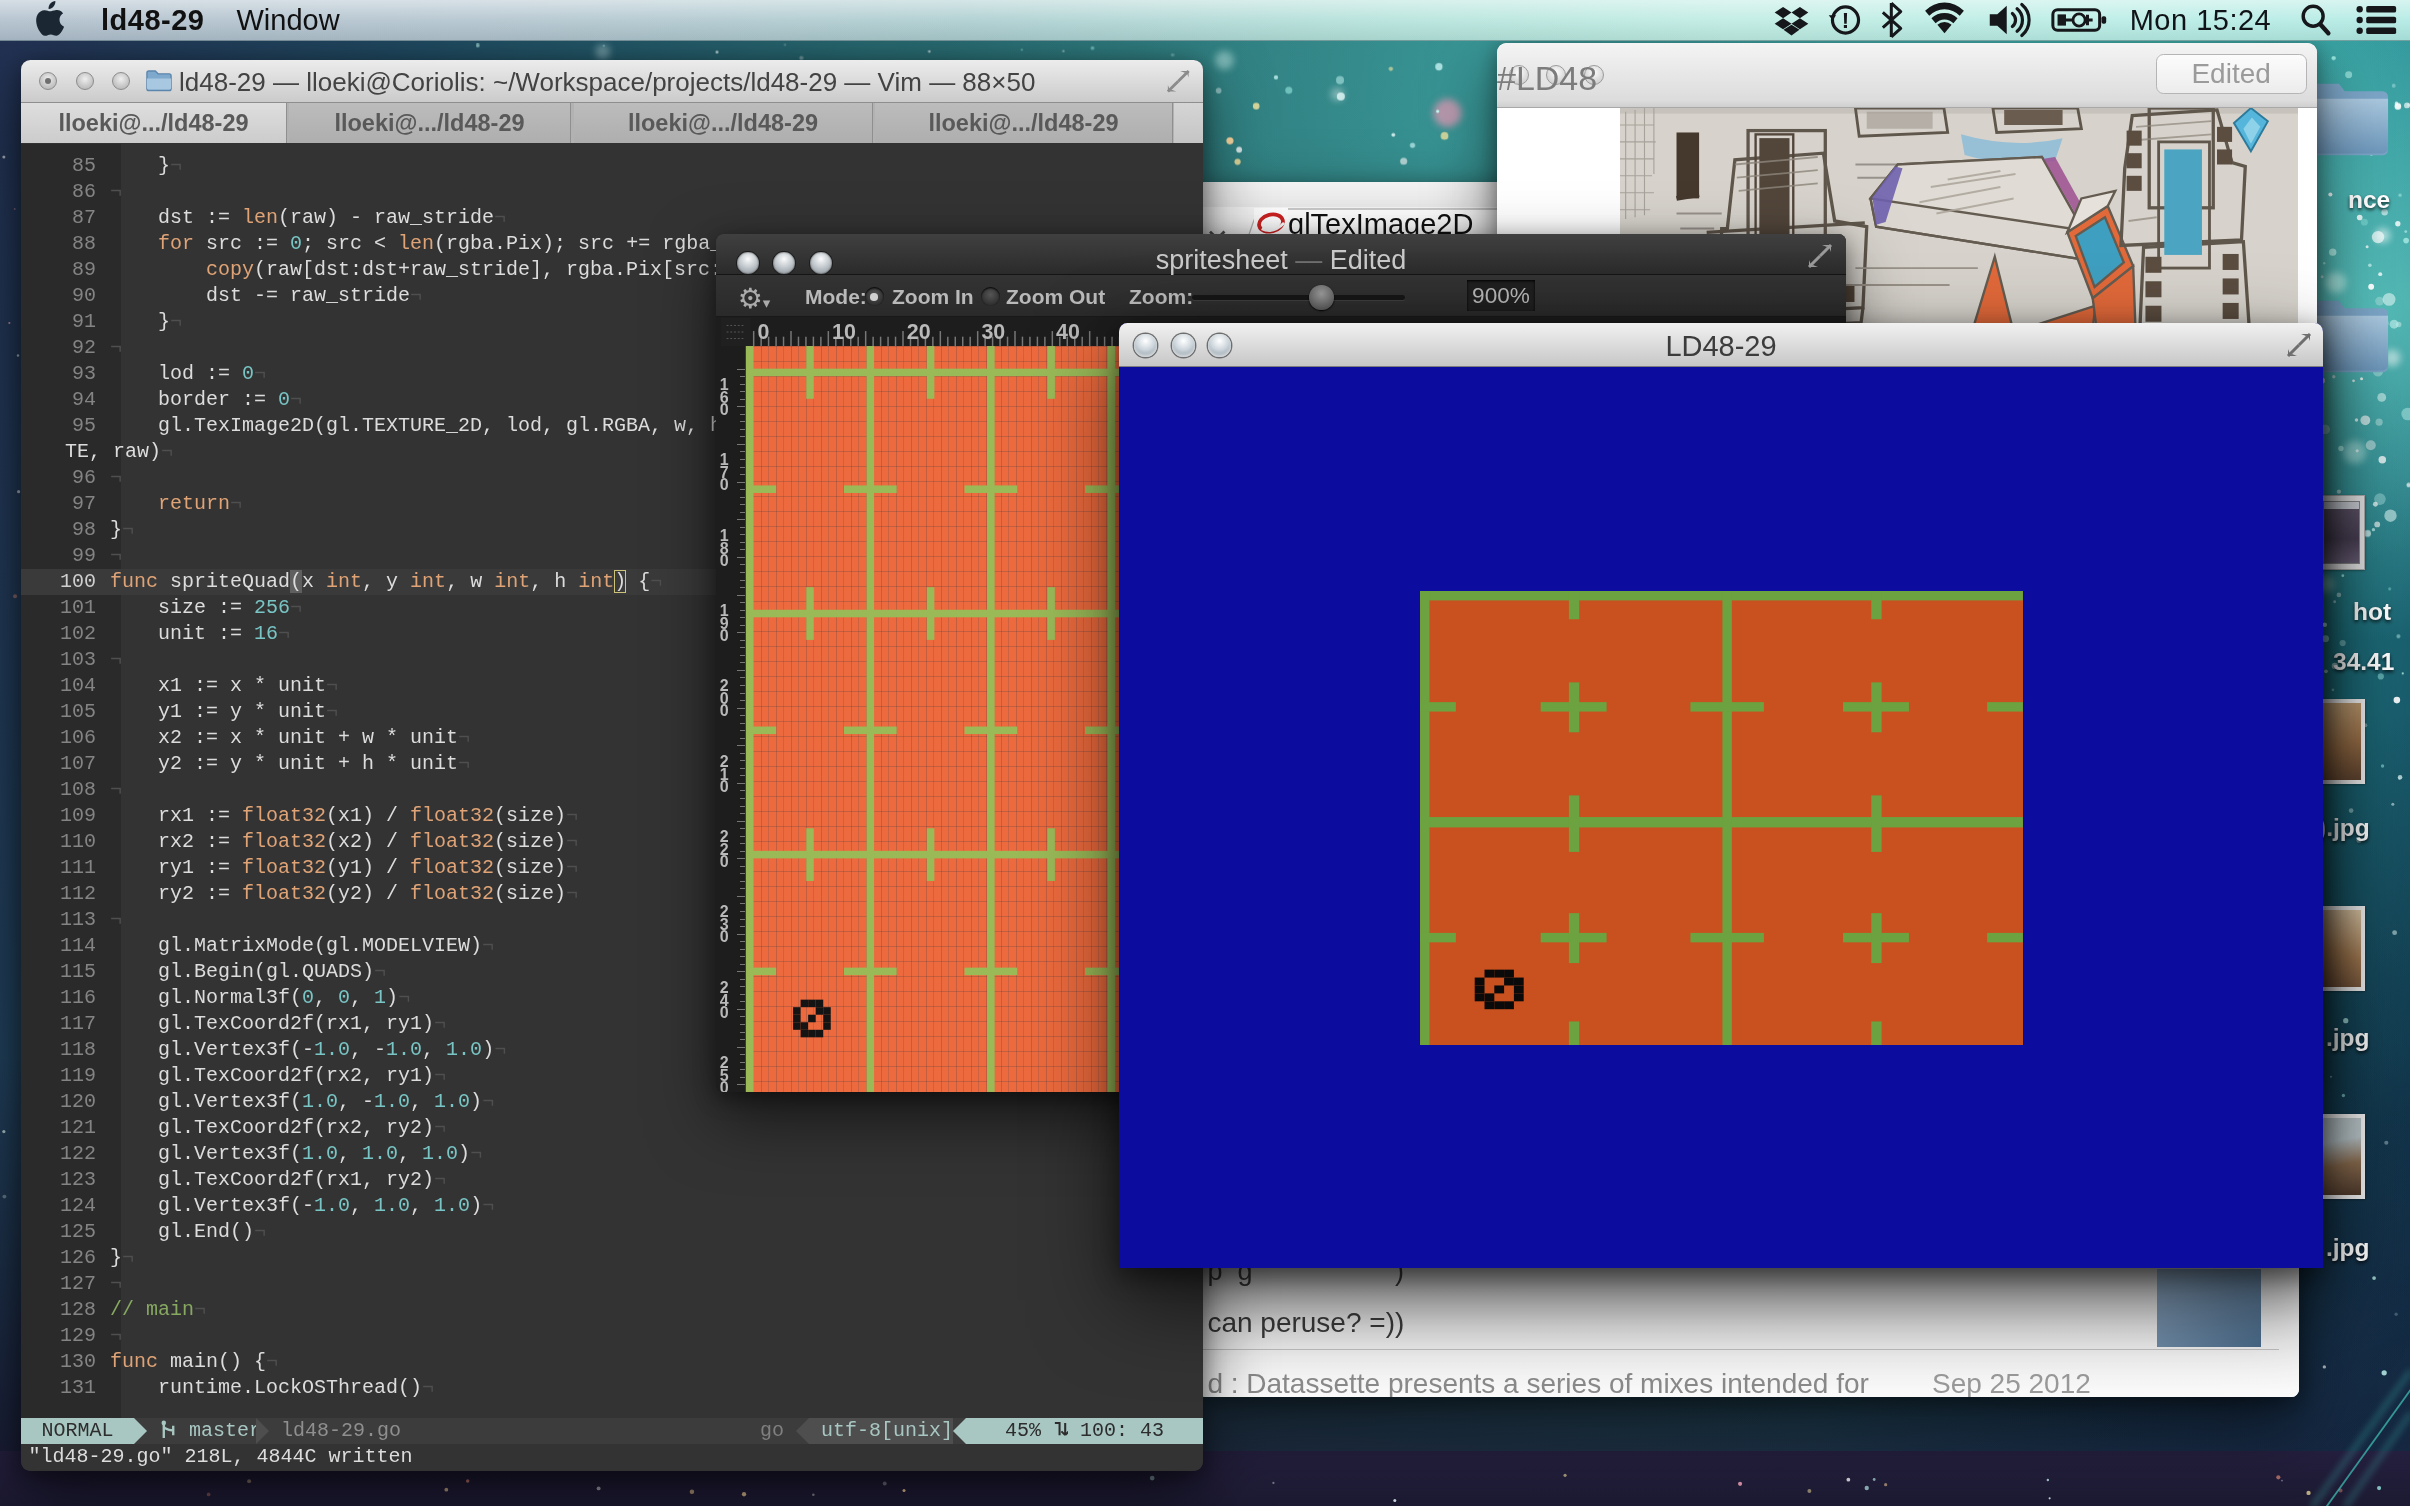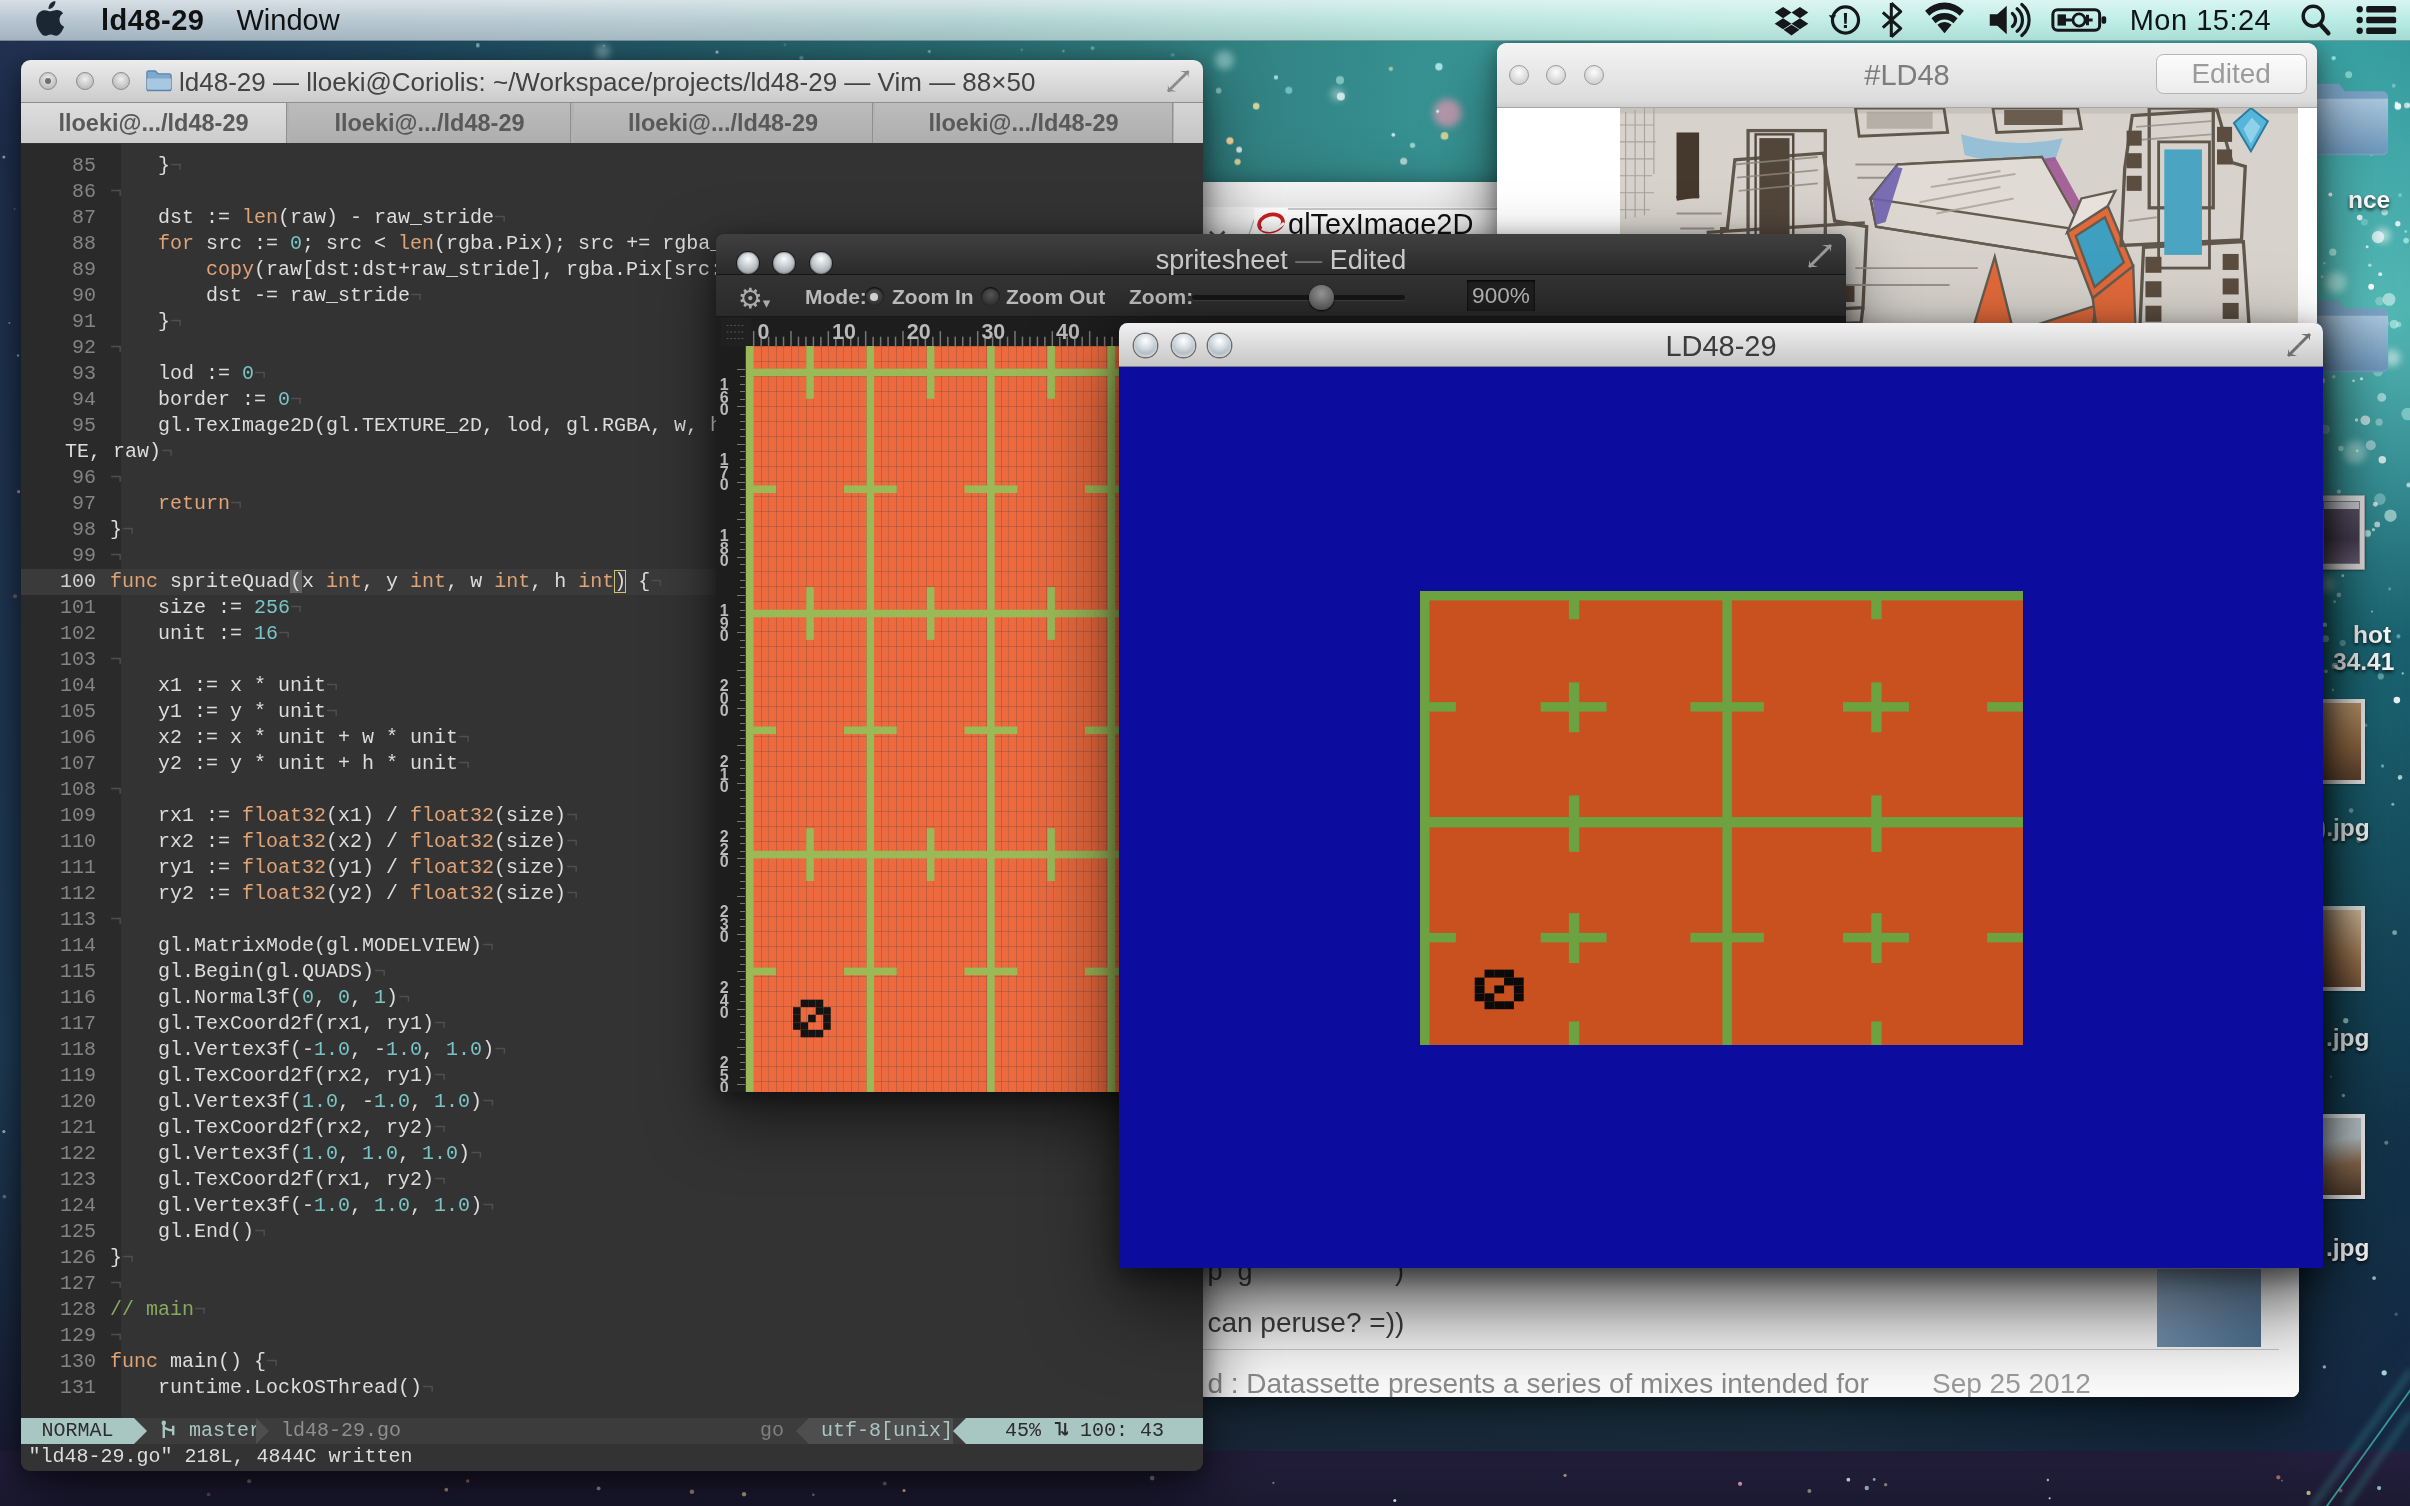--- a/index.html
+++ b/index.html
@@ -257,21 +257,21 @@
         </defs>
       </svg>
  <div style="position:absolute;left:2348px;top:186px;font-size:24.5px;text-shadow:0 1.9px 3.8px rgba(0,0,0,0.8)">nce</div>
  <svg style="position:absolute;left:2305px;top:295px" width="85" height="83" viewBox="0 0 90 88">
         <path d="M4 12 a6 6 0 0 1 6-6 h26 l6 8 h40 a6 6 0 0 1 6 6 v56 a6 6 0 0 1-6 6 h-72 a6 6 0 0 1-6-6 Z" fill="#7ba4c6"></path>
         <path d="M4 22 h84 v52 a6 6 0 0 1-6 6 h-72 a6 6 0 0 1-6-6 Z" fill="url(#fg1)"></path>
       </svg>
  <div style="position:absolute;left:2318px;top:495px;width:47px;height:75px;background:#e8e8e8;border:0.9px solid #b0b0b0;box-shadow:0 0.9px 2.8px rgba(0,0,0,0.5);padding:4.7px 3.8px">
    <div style="width:100%;height:100%;background:linear-gradient(#cfd3da 12%,#5e5468 12%,#4a4156 60%,#6b6078);border:0.9px solid #888"></div>
  </div>
- <div style="position:absolute;left:2353px;top:621px;font-size:24.5px;text-shadow:0 1.9px 3.8px rgba(0,0,0,0.8)">hot</div>
+ <div style="position:absolute;left:2353px;top:598px;font-size:24.5px;text-shadow:0 1.9px 3.8px rgba(0,0,0,0.8)">hot</div>
  <div style="position:absolute;left:2333px;top:648px;font-size:24.5px;text-shadow:0 1.9px 3.8px rgba(0,0,0,0.8)">34.41</div>
  <div style="position:absolute;left:2318px;top:699px;width:47px;height:85px;background:#f0f0f0;box-shadow:0 0.9px 2.8px rgba(0,0,0,0.5);padding:3.8px">
    <div style="width:100%;height:100%;background:linear-gradient(160deg,#c9a87c,#9a7048 55%,#5e4330)"></div>
  </div>
  <div style="position:absolute;left:2318px;top:814px;font-size:24.5px;text-shadow:0 1.9px 3.8px rgba(0,0,0,0.8)">).jpg</div>
  <div style="position:absolute;left:2318px;top:906px;width:47px;height:85px;background:#f0f0f0;box-shadow:0 0.9px 2.8px rgba(0,0,0,0.5);padding:3.8px">
    <div style="width:100%;height:100%;background:linear-gradient(200deg,#d8c4a4,#a07850 55%,#6a4c36)"></div>
  </div>
  <div style="position:absolute;left:2326px;top:1024px;font-size:24.5px;text-shadow:0 1.9px 3.8px rgba(0,0,0,0.8)">.jpg</div>
  <div style="position:absolute;left:2318px;top:1114px;width:47px;height:85px;background:#f0f0f0;box-shadow:0 0.9px 2.8px rgba(0,0,0,0.5);padding:3.8px">
@@ -299,21 +299,21 @@
  <div style="position:absolute;left:0;top:1167px;width:1081px;border-top:1.9px solid #c2c2c2"></div>
  <div style="position:absolute;left:9.4px;top:1186px;font-size:28px;color:#8a8a8a">d : Datassette presents a series of mixes intended for</div>
  <div style="position:absolute;left:734px;top:1186px;font-size:28px;color:#9a9a9a">Sep 25 2012</div>
  <div style="position:absolute;left:959px;top:1087px;width:104px;height:78px;background:linear-gradient(135deg,#8aa3bd,#4a6b8a)"></div>
 </div>
 <div class="win" id="ld48s" style="left:1497px;top:43px;width:820px;height:1036px;z-index:3;border-radius:9.4px;background:#fff;overflow:hidden">
  <div style="position:absolute;left:0;top:0;width:100%;height:65px;background:linear-gradient(#f4f4f4,#dcdcdc 90%,#cfcfcf);border-bottom:0.9px solid #a8a8a8;border-radius:9.4px 9.4px 0 0">
   <div class="tl" style="left:12.2px;top:21.7px;width:20px;height:20px;background:radial-gradient(circle at 50% 35%,#fdfdfd,#d9d9d9 60%,#c4c4c4);border:0.9px solid #9b9b9b"></div>
   <div class="tl" style="left:49px;top:21.7px;width:20px;height:20px;background:radial-gradient(circle at 50% 35%,#fdfdfd,#d9d9d9 60%,#c4c4c4);border:0.9px solid #9b9b9b"></div>
   <div class="tl" style="left:87px;top:21.7px;width:20px;height:20px;background:radial-gradient(circle at 50% 35%,#fdfdfd,#d9d9d9 60%,#c4c4c4);border:0.9px solid #9b9b9b"></div>
-  <div style="position:absolute;left:0;right:0;top:16px;text-align:center;font-size:29px;color:#7c7c7c">#LD48</div>
+  <div style="position:absolute;left:0;right:0;top:16px;text-align:left;font-size:34px;color:#7c7c7c">#LD48</div>
   <div style="position:absolute;right:10.4px;top:11.3px;width:151px;height:40px;border:1.9px solid #b5b5b5;border-radius:7.5px;background:linear-gradient(#fcfcfc,#ececec);color:#9b9b9b;font-size:28px;text-align:center;line-height:38px">Edited</div>
  </div>
 
  <svg style="position:absolute;left:123px;top:65px" width="678" height="1178" viewBox="0 0 720 1251">
   <rect width="720" height="1251" fill="#d7d3cc"></rect>
   <rect x="0" y="0" width="720" height="6" fill="#c7c3bc"></rect>
   <g stroke="#a8a39a" stroke-width="1.2">
           <path d="M0 18 H36 M0 36 H38 M0 54 H36 M0 72 H34 M0 90 H36 M0 108 H32 M6 4 V118 M16 2 V116 M26 0 V114 M36 0 V70"></path>
         </g>
   <rect x="60" y="26" width="24" height="70" fill="#45382c"></rect>

